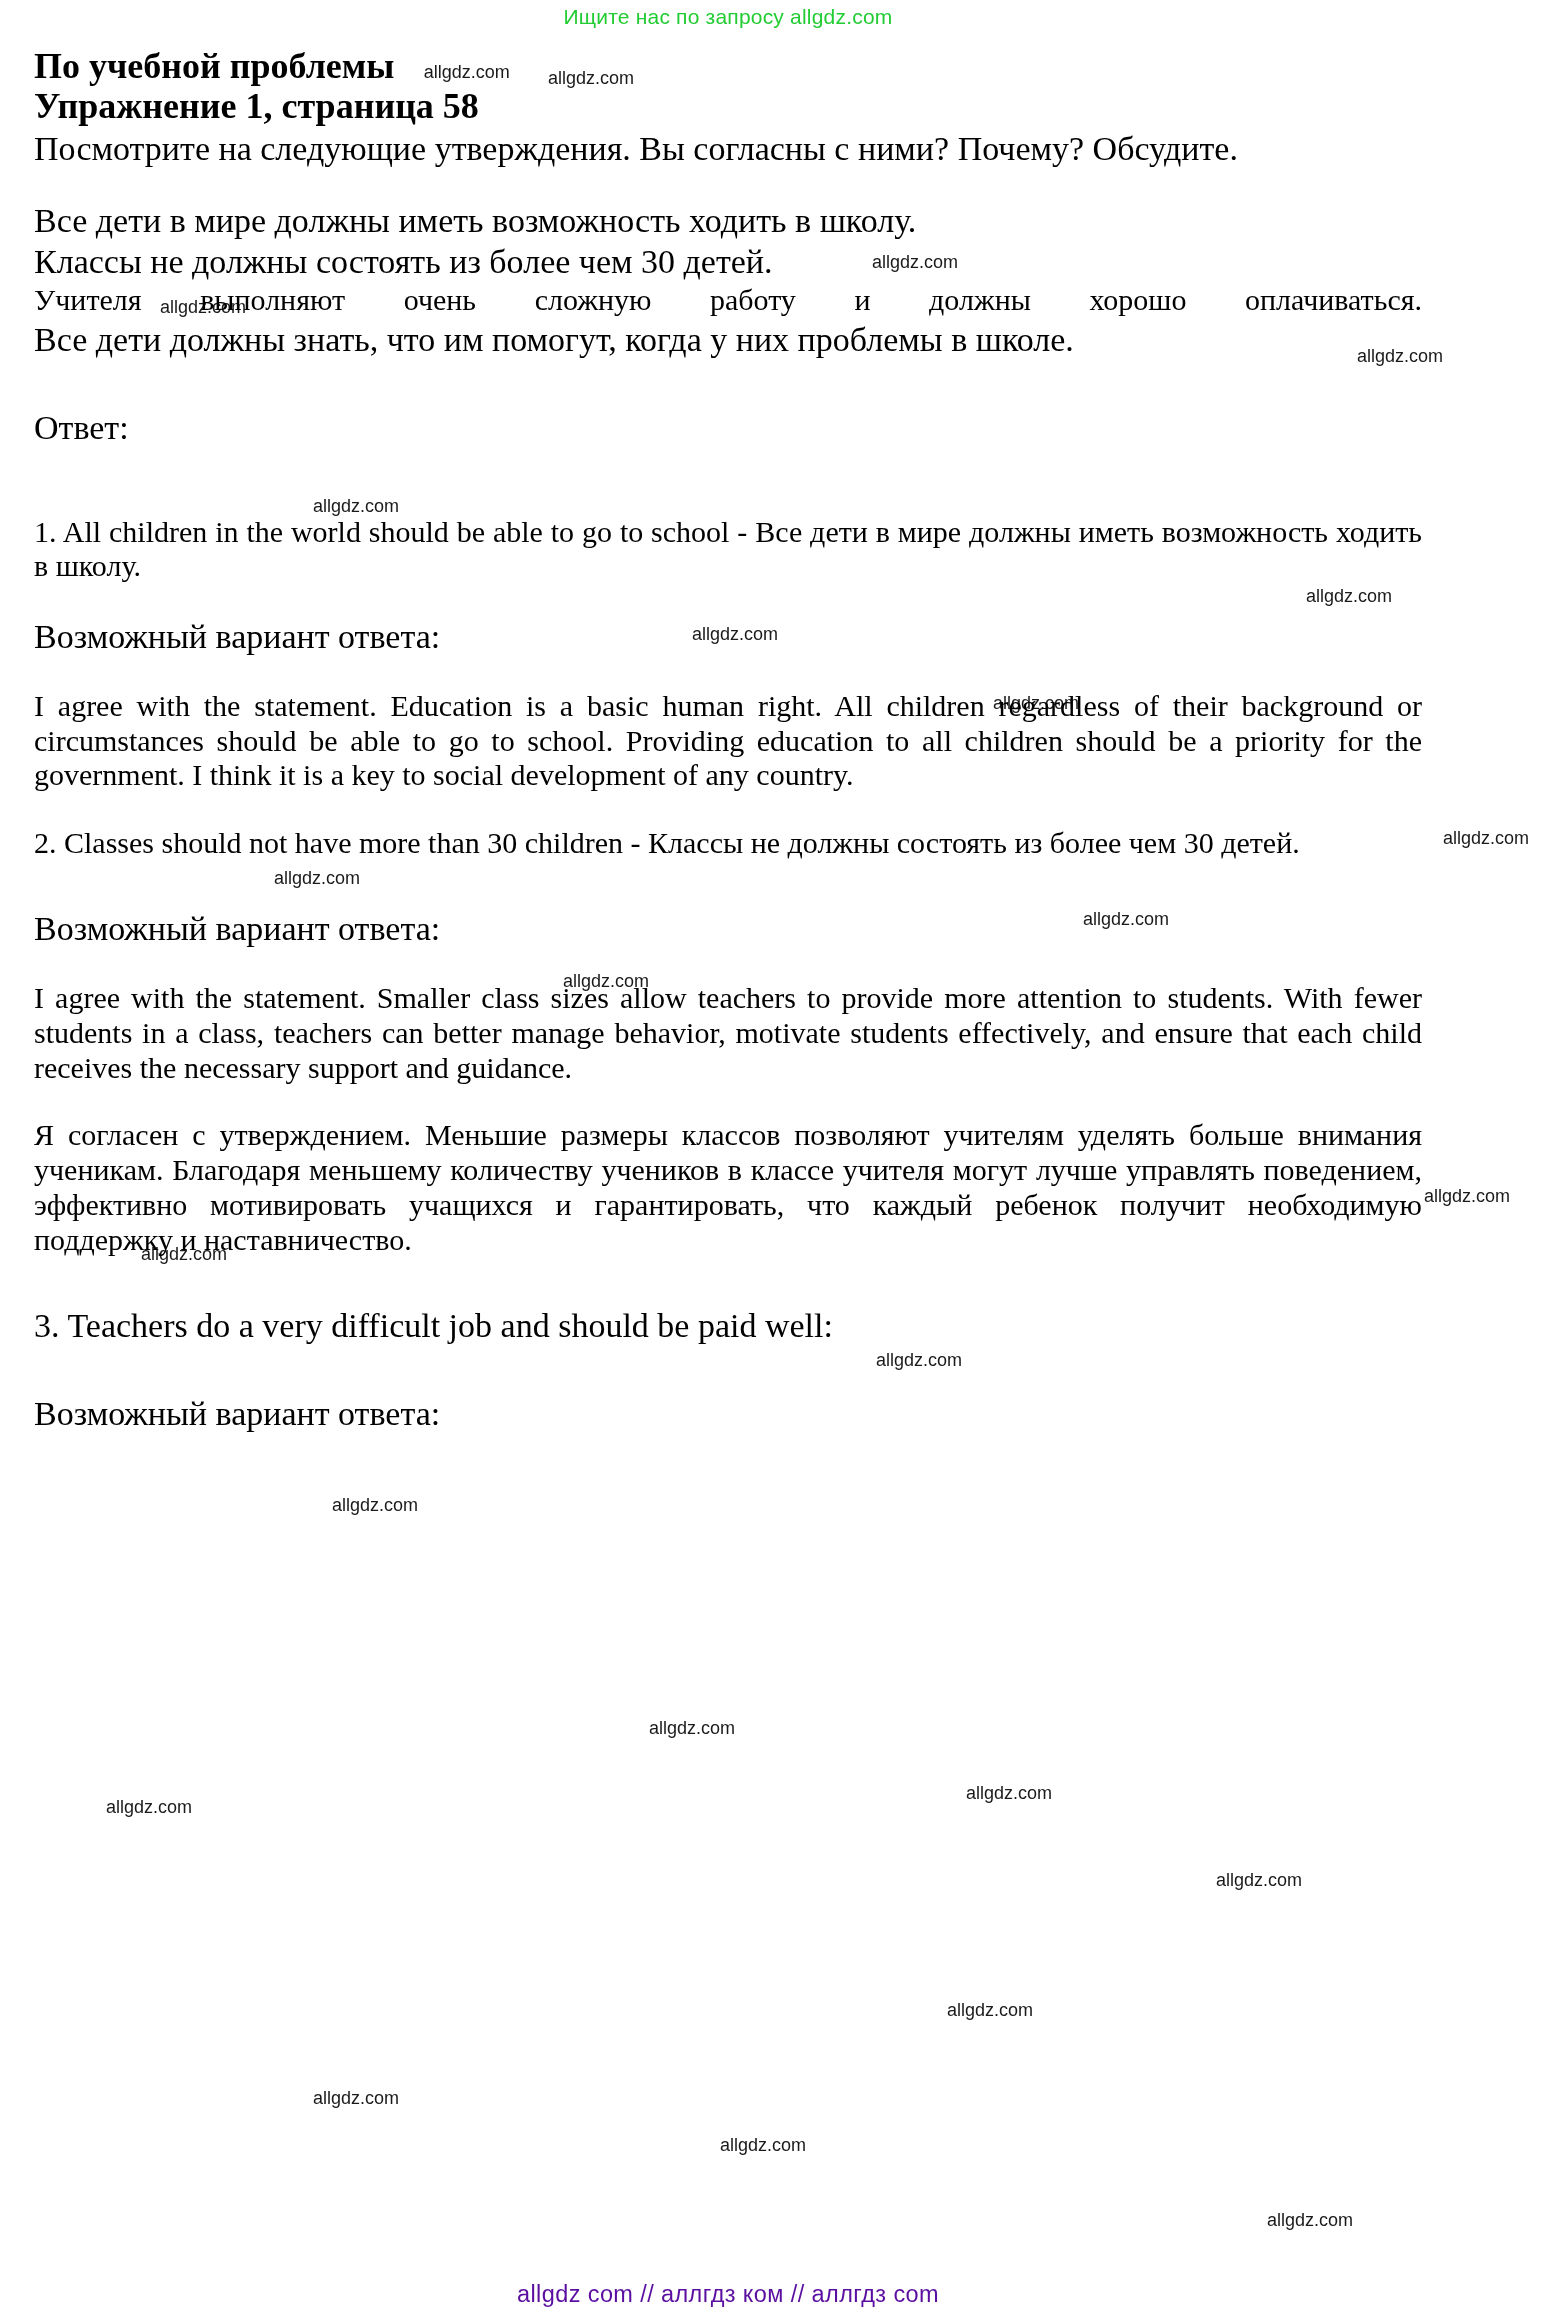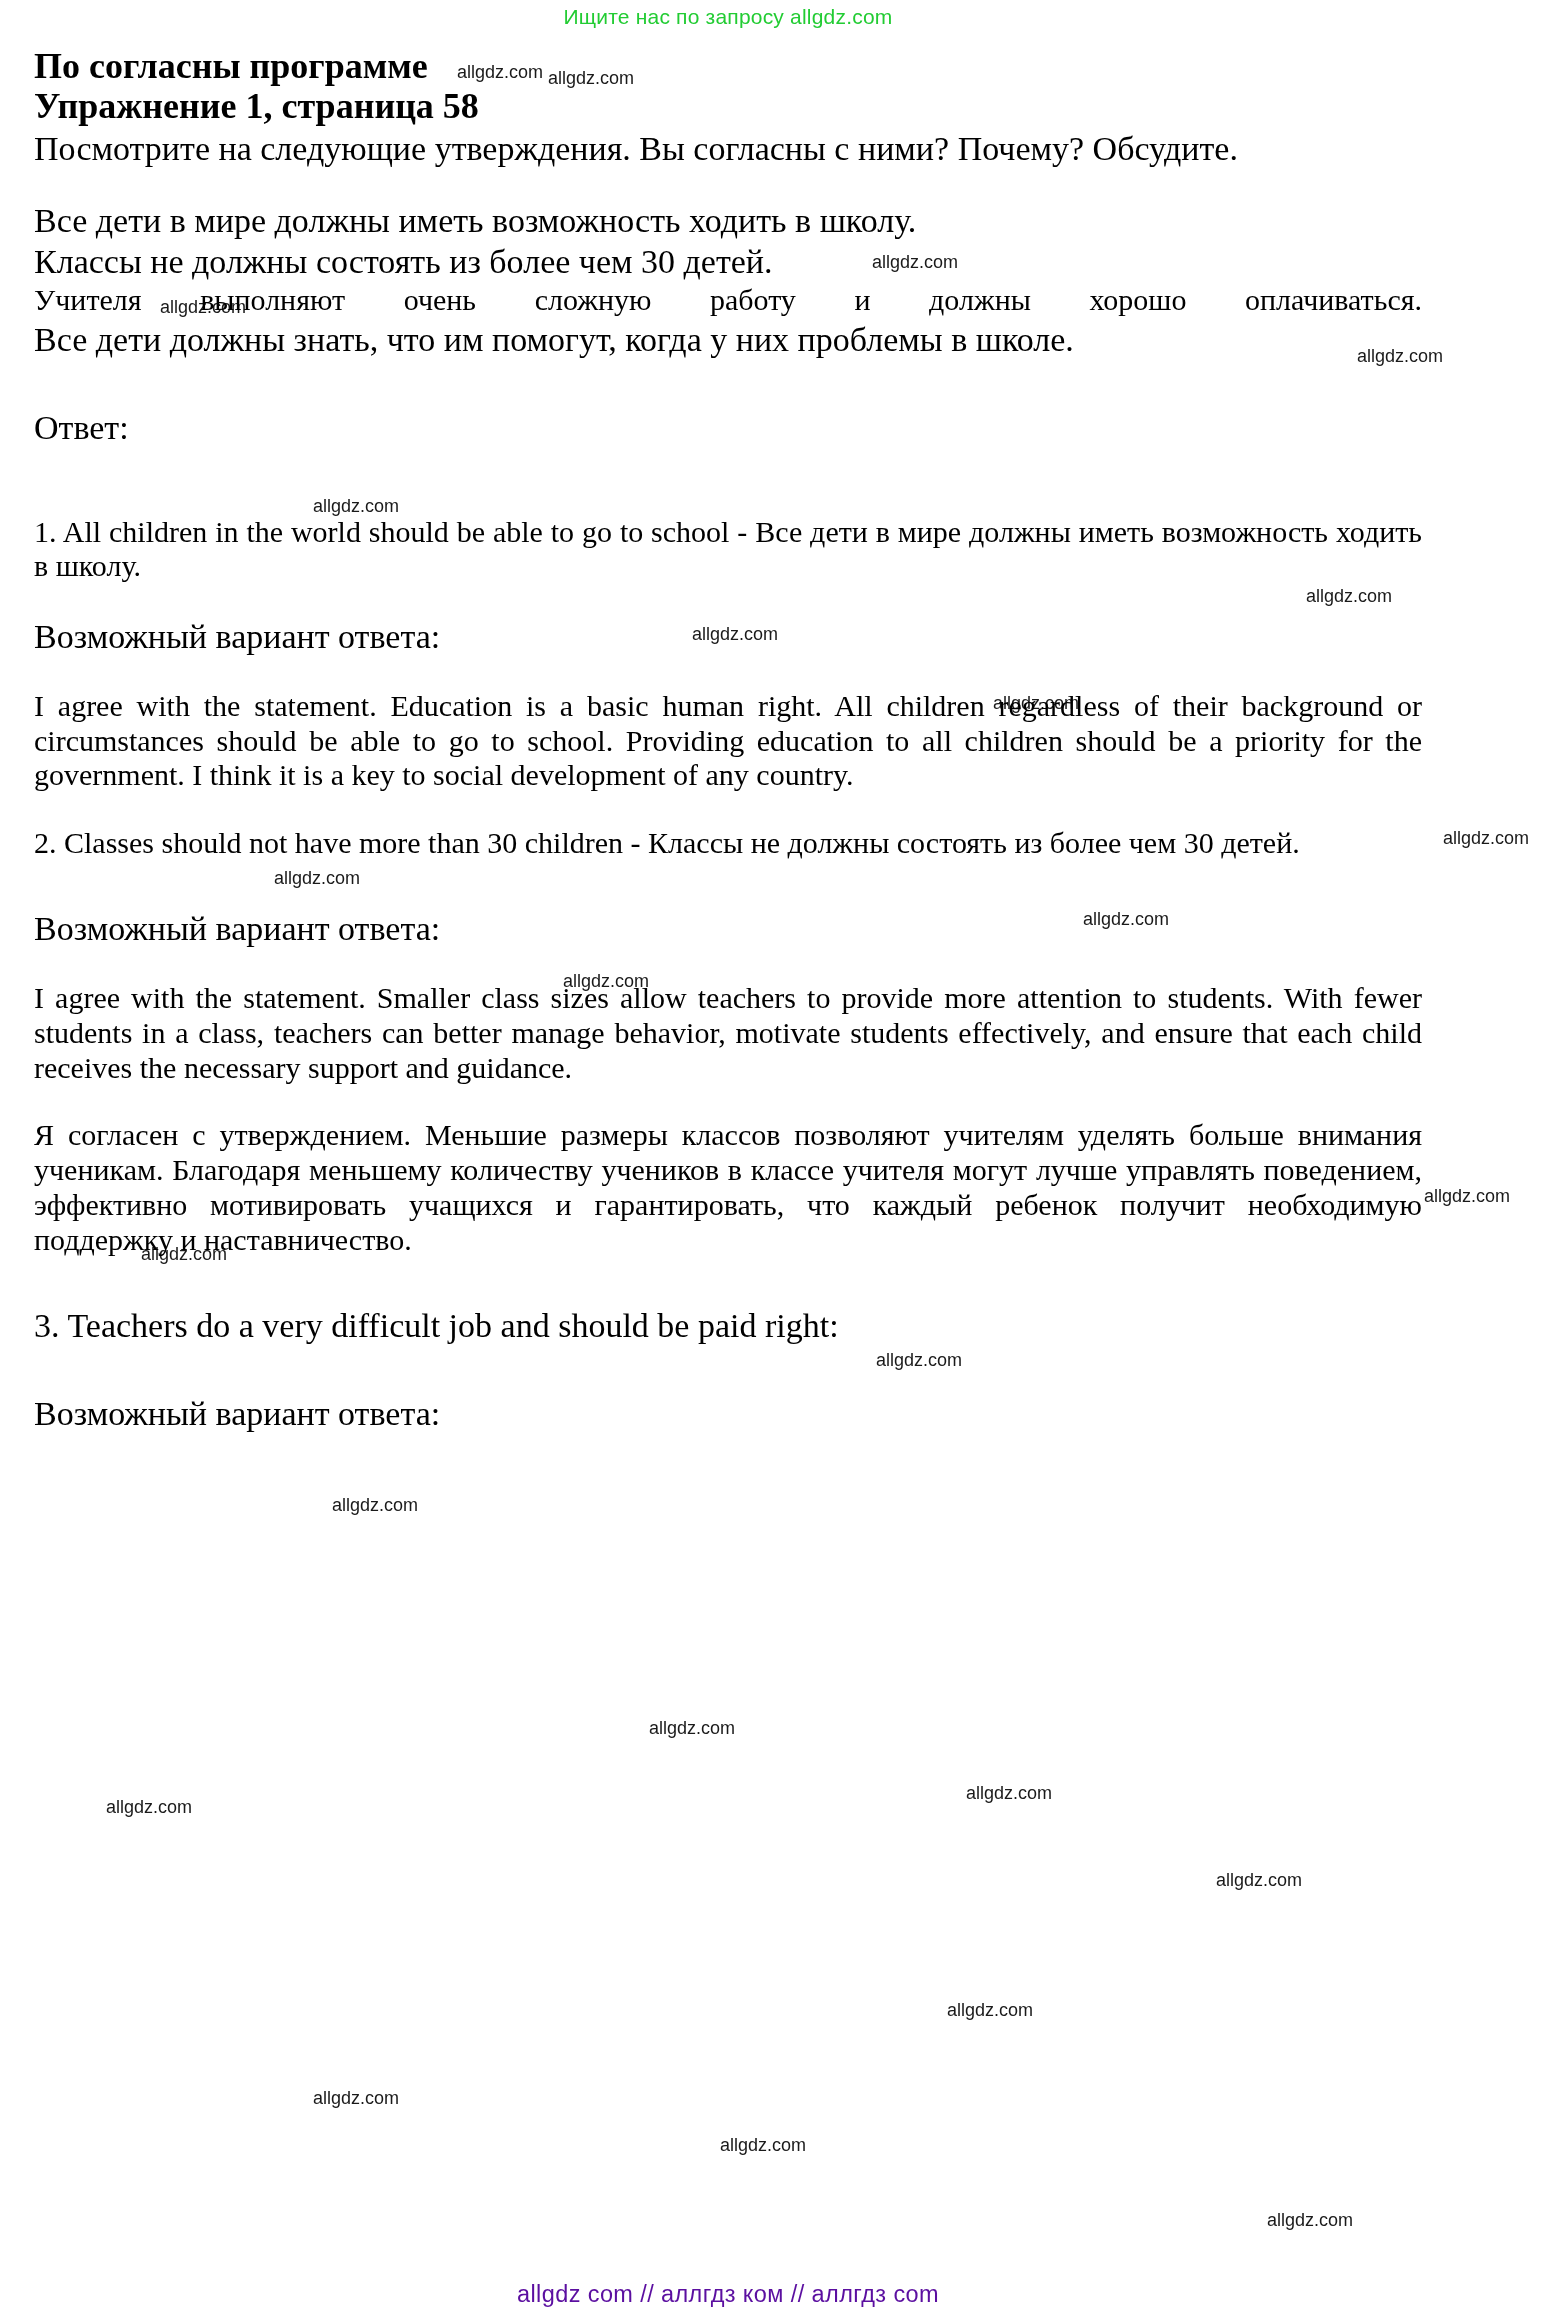--- a/index.html
+++ b/index.html
@@ -154,21 +154,21 @@
       <span class="wm" style="left: 1216px; top: 1871px;">allgdz.com</span>
       <span class="wm" style="left: 947px; top: 2001px;">allgdz.com</span>
       <span class="wm" style="left: 313px; top: 2089px;">allgdz.com</span>
       <span class="wm" style="left: 720px; top: 2136px;">allgdz.com</span>
       <span class="wm" style="left: 1267px; top: 2211px;">allgdz.com</span>
     </div>
 
   <div class="content">
 
     <div class="h-title">
-      <span>По согласны программе</span>
+      <span>По учебной проблемы</span>
       <span class="wm-inline" style="margin-left:20.3px;">allgdz.com</span>
     </div>
     <div class="h-sub">Упражнение 1, страница 58</div>
 
     <p class="para-left blk">Посмотрите на следующие утверждения. Вы согласны с ними? Почему? Обсудите.</p>
 
     <div class="gap-m"></div>
 
     <p class="para-left blk">Все дети в мире должны иметь возможность ходить в школу.</p>
     <p class="para-left blk">Классы не должны состоять из более чем 30 детей.</p>
@@ -214,21 +214,21 @@
     <p class="para blk">I agree with the statement. Smaller class sizes allow teachers to provide more attention to students. With fewer students in a class, teachers can better manage behavior, motivate students effectively, and ensure that each child receives the necessary support and guidance.</p>
 
     <div class="gap-m"></div>
 
     <p class="para blk">Я согласен с утверждением. Меньшие размеры классов позволяют учителям уделять больше внимания ученикам. Благодаря меньшему количеству учеников в классе учителя могут лучше управлять поведением, эффективно мотивировать учащихся и гарантировать, что каждый ребенок получит необходимую поддержку и наставничество.</p>
 
     <div class="gap-l"></div>
 
     <p class="para-left blk">
       <span>3.</span>
-      <span>Teachers do a very difficult job and should be paid right:</span>
+      <span>Teachers do a very difficult job and should be paid well:</span>
     </p>
 
     <div class="gap-l"></div>
 
     <p class="para-left blk">Возможный вариант ответа:</p>
 
   </div>
 
   <div class="footer" style="color: rgb(91, 15, 160);">allgdz com  //  аллгдз ком  //  аллгдз com</div>
 

